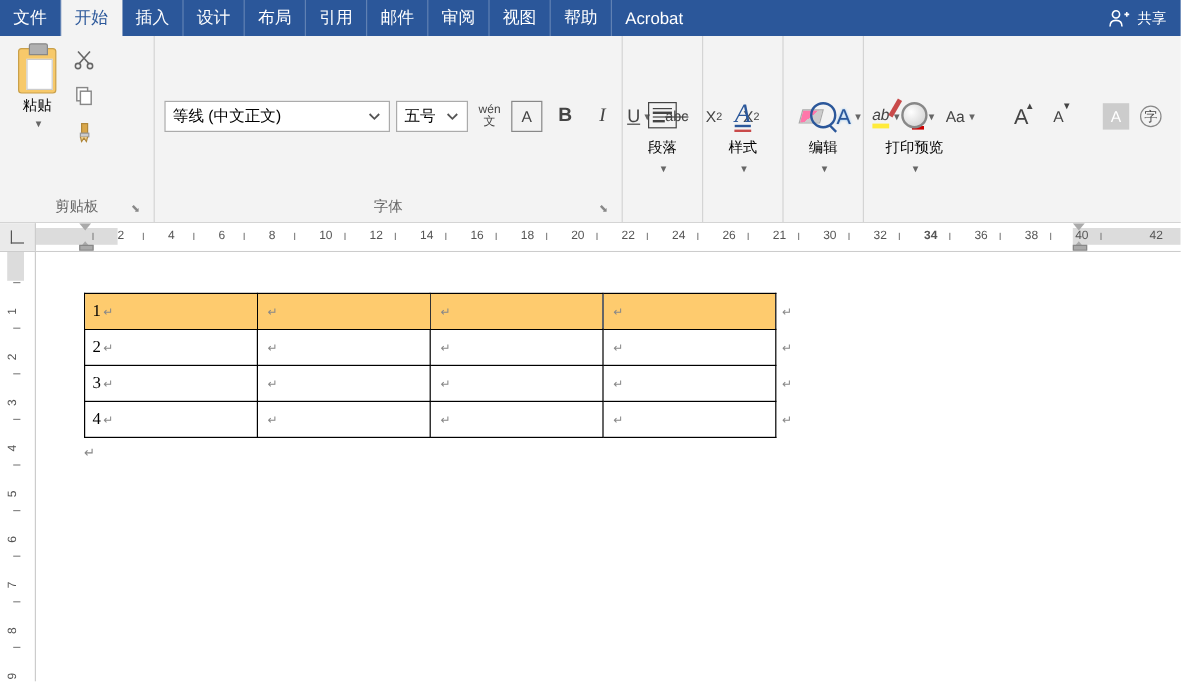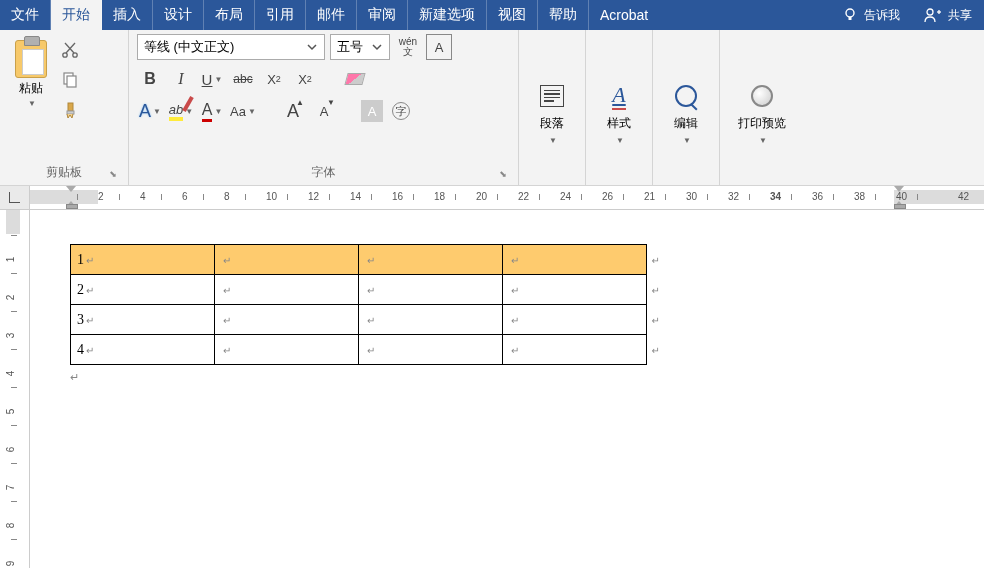--- a/index.html
+++ b/index.html
@@ -15,21 +15,21 @@
 .group { border-right: 1px solid #d4d4d4; padding: 4px 8px 2px 8px; display: flex; flex-direction: column; position: relative; }
 .group-label { text-align: center; font-size: 12px; color: #666; padding: 4px 0 2px 0; position: relative; }
 .launcher { position: absolute; right: 0; bottom: 2px; width: 14px; height: 14px; display: flex; align-items: center; justify-content: center; font-size: 9px; color: #888; cursor: pointer; }
 .clipboard-body { display: flex; flex: 1; gap: 6px; align-items: flex-start; }
 .paste-btn { display: flex; flex-direction: column; align-items: center; gap: 2px; width: 46px; padding-top: 6px; cursor: pointer; }
 .clip-icon { width: 32px; height: 38px; background: #f7c96a; border: 1px solid #c9a04a; border-radius: 3px; position: relative; }
 .clip-icon::before { content: ""; position: absolute; top: -5px; left: 8px; width: 14px; height: 8px; background: #b0b0b0; border-radius: 2px 2px 0 0; border: 1px solid #888; }
 .clip-icon::after { content: ""; position: absolute; top: 8px; left: 6px; width: 20px; height: 24px; background: #fff; border: 1px solid #ccc; }
 .mini-icons { display: flex; flex-direction: column; gap: 10px; padding-top: 6px; }
 .mini-icons > div { width: 20px; height: 20px; display: flex; align-items: center; justify-content: center; cursor: pointer; color: #666; font-size: 16px; }
-.font-body { flex: 1; display: flex; flex-direction: column; gap: 6px; }
+.font-body { flex: 1; display: flex; flex-direction: row; gap: 6px; }
 .font-row { display: flex; align-items: center; gap: 5px; }
 .font-select { background: #fff; border: 1px solid #ababab; height: 26px; display: flex; align-items: center; padding: 0 6px; font-size: 13px; }
 .font-select.name { width: 188px; justify-content: space-between; }
 .font-select.size { width: 60px; justify-content: space-between; }
 .btn-icon { width: 26px; height: 26px; display: flex; align-items: center; justify-content: center; cursor: pointer; font-size: 13px; color: #444; position: relative; }
 .btn-icon.framed { border: 1px solid #888; }
 .bold { font-weight: bold; font-size: 16px; }
 .italic { font-style: italic; font-size: 16px; font-family: serif; }
 .underline { text-decoration: underline; font-size: 15px; }
 .strike { text-decoration: line-through; font-size: 12px; }
@@ -81,32 +81,24 @@
 
 <div class="tabs">
   <div class="tab">文件</div>
   <div class="tab active">开始</div>
   <div class="tab">插入</div>
   <div class="tab">设计</div>
   <div class="tab">布局</div>
   <div class="tab">引用</div>
   <div class="tab">邮件</div>
   <div class="tab">审阅</div>
-  <div class="tab">新建选项</div>
   <div class="tab">视图</div>
   <div class="tab">帮助</div>
   <div class="tab last">Acrobat</div>
   <div class="spacer"></div>
-  <div class="tab-tell">
-    <svg width="16" height="16" viewBox="0 0 16 16">
-        <circle cx="8" cy="6" r="4" fill="none" stroke="#fff" stroke-width="1.4"></circle>
-        <rect x="6.5" y="10" width="3" height="3" fill="#fff"></rect>
-      </svg>
-    <span>告诉我</span>
-  </div>
   <div class="tab-share">
     <svg width="18" height="16" viewBox="0 0 18 16">
         <circle cx="6" cy="5" r="3" fill="none" stroke="#fff" stroke-width="1.3"></circle>
         <path d="M1 15 Q1 10 6 10 Q11 10 11 15" fill="none" stroke="#fff" stroke-width="1.3"></path>
         <line x1="13" y1="5" x2="17" y2="5" stroke="#fff" stroke-width="1.3"></line>
         <line x1="15" y1="3" x2="15" y2="7" stroke="#fff" stroke-width="1.3"></line>
       </svg>
     <span>共享</span>
   </div>
 </div>

